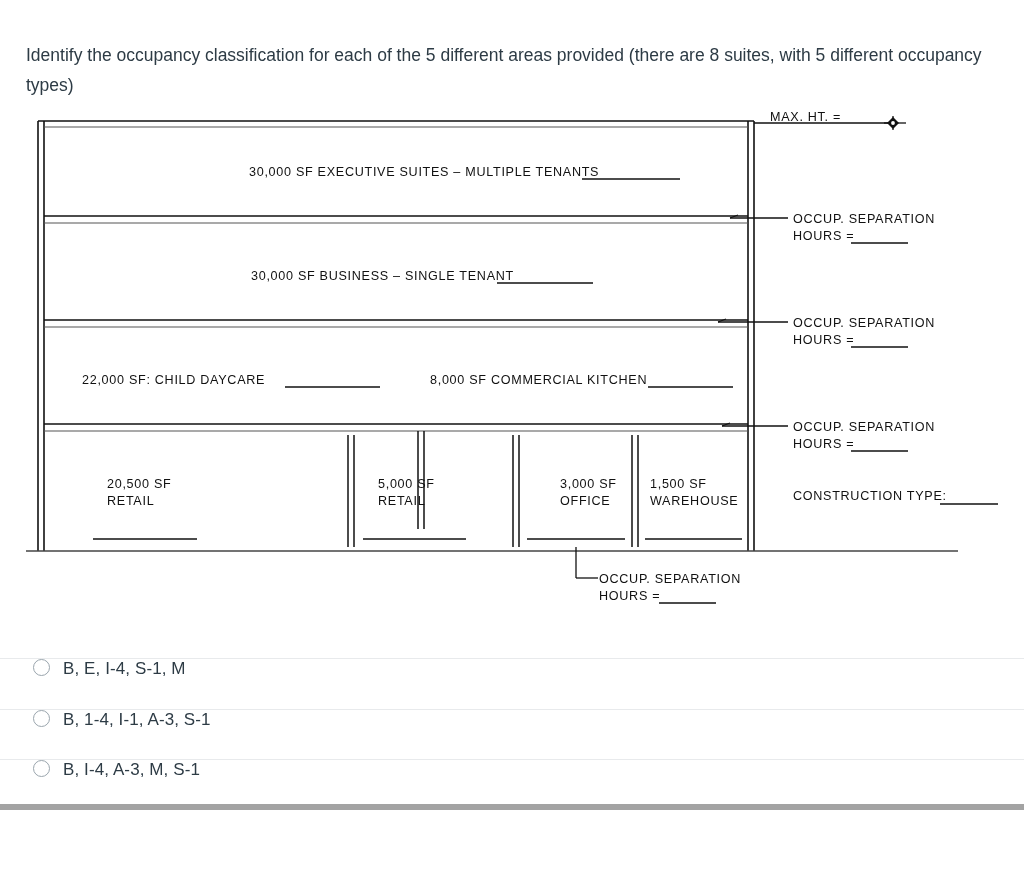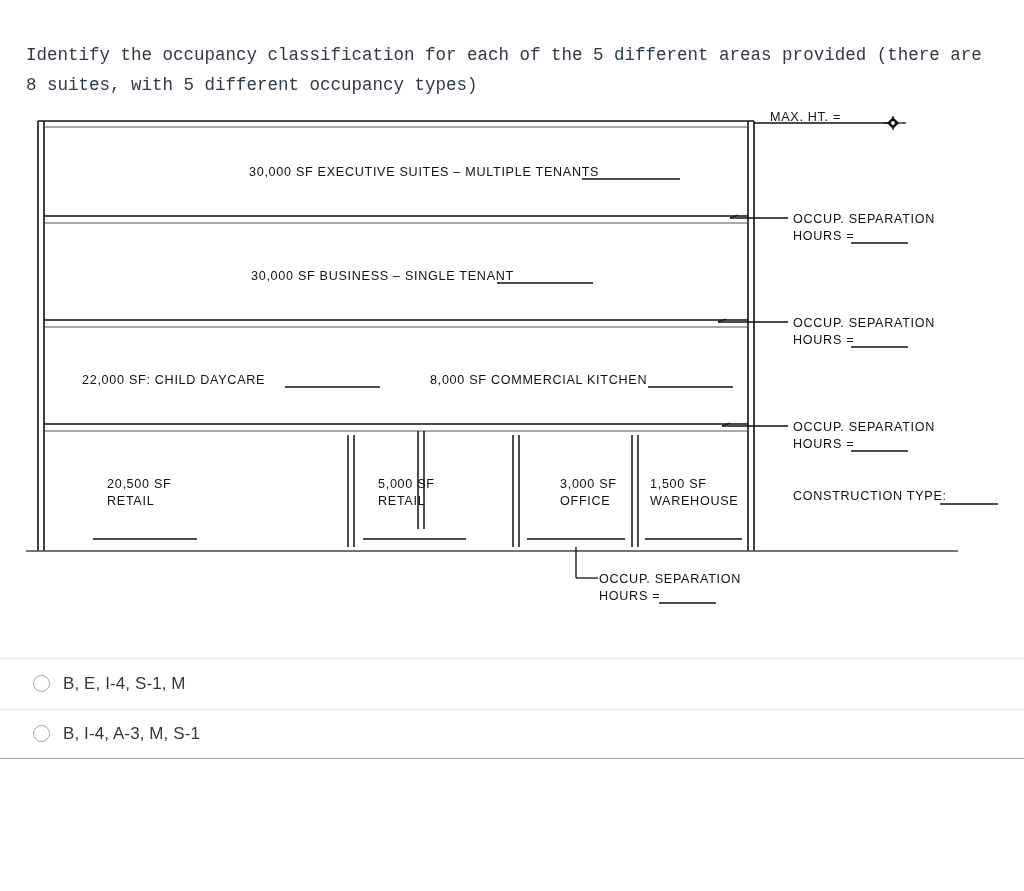--- a/index.html
+++ b/index.html
@@ -18,21 +18,21 @@
 
   
   #question-stem {
     position: absolute;
     left: 26px;
     top: 40px;
     width: 966px;
     font-size: 17.5px;
     line-height: 30px;
     color: #2d3b45;
-    font-family: Liberation Mono, monospace;
+    font-family: Liberation Sans, sans-serif;
   }
 
   
   #diagram-wrap {
     position: absolute;
     left: 0;
     top: 104px;
     width: 840px;
     height: 530px;
   }
@@ -51,26 +51,26 @@
     position: absolute;
     left: 0;
     top: 658px;
     width: 1024px;
   }
   .answer-row {
     position: relative;
     height: 50.5px;
     border-top: 1px solid #e8eaec;
     display: flex;
-    align-items: center;
+    align-items: flex-start;
     padding-left: 33px;
     box-sizing: border-box;
   }
   .answer-row:last-child {
-    border-bottom: 1px solid #a3a3a3;
+    border-bottom: 6px solid #a3a3a3;
   }
   .radio {
     width: 15px;
     height: 15px;
     border: 1.4px solid #9aa5ad;
     border-radius: 50%;
     background: #ffffff;
     flex: 0 0 auto;
     margin-right: 13px;
   }
@@ -221,19 +221,23 @@
 </div>
 
 <div id="answers">
 
   <div class="answer-row">
     <span class="radio"></span>
     <span class="answer-label">B, E, I-4, S-1, M</span>
   </div>
 
 
+  <div class="answer-row">
+    <span class="radio"></span>
+    <span class="answer-label">B, 1-4, I-1, A-3, S-1</span>
+  </div>
 
   <div class="answer-row">
     <span class="radio"></span>
     <span class="answer-label">B, I-4, A-3, M, S-1</span>
   </div>
 
 </div>
 
 </body></html>

